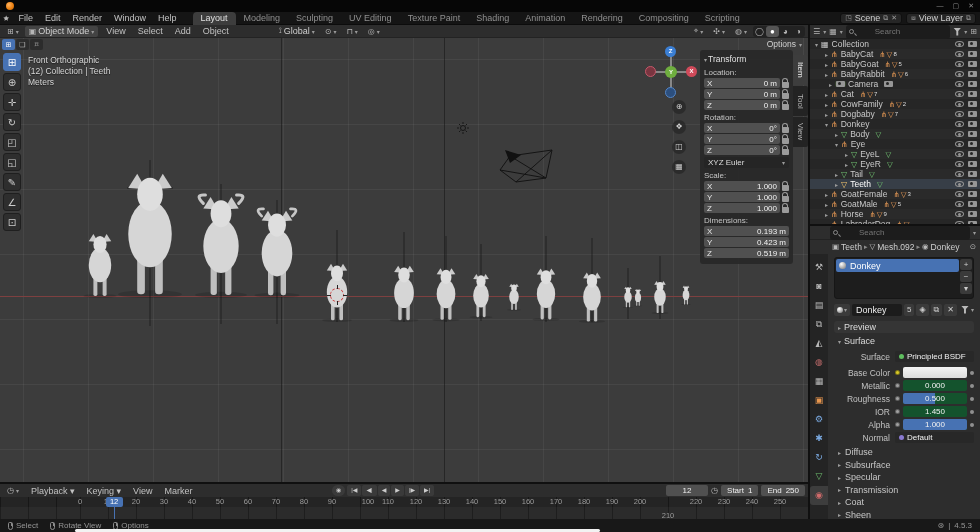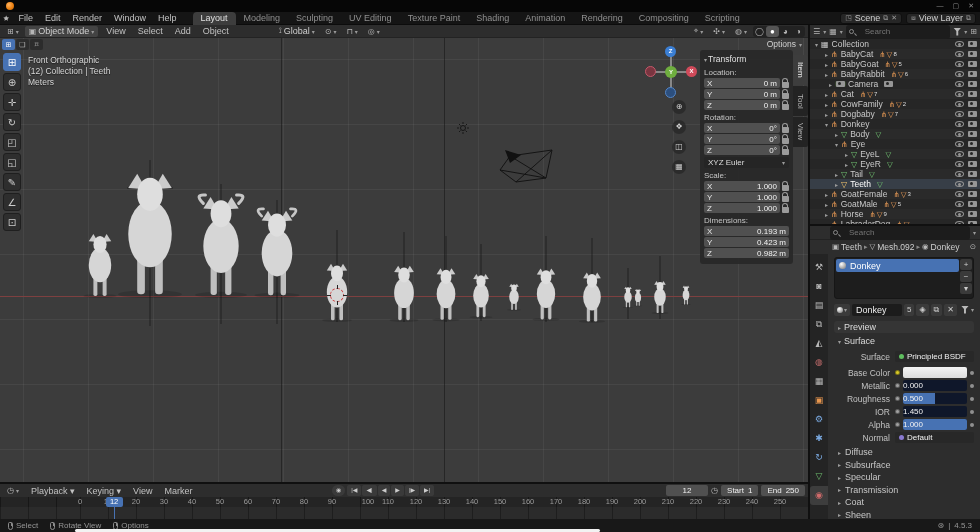--- a/index.html
+++ b/index.html
@@ -77,21 +77,21 @@
   .ntab{writing-mode:vertical-rl;height:30px;background:#232323;color:#b5b5b5;font-size:8px;text-align:center;border-radius:0 2px 2px 0;line-height:15px}
   .ntab.active{background:#3d3d3d;color:#eee}
 
   .cursor3d{position:absolute;left:330px;top:250px;width:14px;height:14px;z-index:4}
   .cursor3d .ring{position:absolute;inset:0;border:1.5px dashed #cc4444;border-radius:50%}
   .cursor3d i{position:absolute;background:#222}
 
   
   .outliner{left:808px;top:25px;width:172px;height:199px;background:#262626;border-left:2px solid #101010;overflow:hidden}
   .ol-header{height:14px;background:#2d2d2d;border-bottom:1px solid #1c1c1c;display:flex;align-items:center;gap:3px;padding:0 3px}
-  .srch{flex:1;display:flex;align-items:center;gap:11px;background:#1c1c1c;border-radius:3px;height:14px;padding:0 3px}
+  .srch{flex:1;display:flex;align-items:center;gap:21px;background:#1c1c1c;border-radius:3px;height:14px;padding:0 3px}
   .srch input{flex:1;background:transparent;border:none;outline:none;color:#bbb;font-size:8px;width:40px;font-family:inherit}
   .mag{width:5px;height:5px;border:1px solid #8a8a8a;border-radius:50%;position:relative;flex:0 0 auto}
   .mag::after{content:"";position:absolute;left:4px;top:4px;width:3px;height:1px;background:#8a8a8a;transform:rotate(45deg)}
   .orow{display:flex;align-items:center;height:10px;padding-right:3px;font-size:8.5px;color:#cacaca;white-space:nowrap}
   .orow:nth-child(even){background:rgba(255,255,255,.02)}
   .orow.sel{background:rgba(120,150,190,.22)}
   .orow.sel .olabel{color:#fff}
   .oarr{width:9px;text-align:center;font-size:6px;color:#9a9a9a;flex:0 0 auto}
   .oico{font-size:8px;margin-right:3px;flex:0 0 auto}
   .c-arm{color:#e09553}.c-meshg{color:#6fbf6f}.c-meshact{color:#f2c46d}.c-col{color:#cfcfcf}
@@ -121,21 +121,21 @@
   .sbtn{width:12px;height:11px;background:#3a3a3a;border-radius:2px;color:#ccc;text-align:center;line-height:11px;font-size:8px}
   .matrow{display:flex;align-items:center;gap:2px;height:13px;margin-bottom:5px}
   .mbtn{height:12px;background:#3a3a3a;border-radius:2px;color:#ccc;display:flex;align-items:center;padding:0 3px;gap:1px;font-size:8px}
   .matname{flex:1;height:12px;background:#1c1c1c;border-radius:2px;display:flex;align-items:center;padding:0 4px;color:#eee}
   .funnel{width:8px;height:8px;background:#b9b9b9;clip-path:polygon(0 0,100% 0,62% 45%,62% 100%,38% 100%,38% 45%)}
   .phead{height:12px;display:flex;align-items:center;gap:3px;background:#353535;border-radius:3px;margin-bottom:2px;color:#dcdcdc}
   .phead.flat{background:transparent}
   .prow{display:flex;align-items:center;height:11px;margin:2px 0}
   .plabel{width:56px;text-align:right;margin-right:5px;color:#c2c2c2;font-size:8.5px;flex:0 0 auto}
   .socket{width:5px;height:5px;border-radius:50%;margin-right:3px;flex:0 0 auto;border:1px solid rgba(0,0,0,.4)}
-  .pfield{flex:1;height:11px;border-radius:2px;background:#0f172a;position:relative;overflow:hidden;color:#f2f2f2;font-size:8px;text-align:left;line-height:11px}
+  .pfield{flex:1;height:11px;border-radius:2px;background:#14532d;position:relative;overflow:hidden;color:#f2f2f2;font-size:8px;text-align:center;line-height:11px}
   .pfield.dark{background:#282828;text-align:left;padding-left:4px;display:flex;align-items:center;gap:3px}
   .pfield .fill{position:absolute;left:0;top:0;bottom:0;background:#4772b3}
   .pfield .txt{position:relative;z-index:1}
   .swatch{flex:1;height:11px;border-radius:2px;background:linear-gradient(#f4f4f4,#dcdcdc)}
   .keydot{width:4px;height:4px;border-radius:50%;background:#8f8f8f;margin-left:3px;flex:0 0 auto}
   .dot{width:5px;height:5px;border-radius:50%;flex:0 0 auto}
   .pcol{height:12.5px;display:flex;align-items:center;gap:4px;color:#c6c6c6}
 
   
   .timeline{left:0;top:482px;width:808px;height:37px;background:#2d2d2d;border-top:2px solid #101010}
@@ -475,21 +475,21 @@
             </div>
             <div class="np-row">
               <span class="np-field">
                 <span class="ax">Y</span>
                 <span class="val">0.423 m</span>
               </span>
             </div>
             <div class="np-row">
               <span class="np-field">
                 <span class="ax">Z</span>
-                <span class="val">0.982 m</span>
+                <span class="val">0.519 m</span>
               </span>
             </div>
           </div>
       </div>
       <div class="ntabs">
           <span class="ntab active">Item</span>
           <span class="ntab">Tool</span>
           <span class="ntab">View</span>
         </div>
     </div>
@@ -947,21 +947,21 @@
           <span style="left: 388px;">110</span>
           <span style="left: 416px;">120</span>
           <span style="left: 444px;">130</span>
           <span style="left: 472px;">140</span>
           <span style="left: 500px;">150</span>
           <span style="left: 528px;">160</span>
           <span style="left: 556px;">170</span>
           <span style="left: 584px;">180</span>
           <span style="left: 612px;">190</span>
           <span style="left: 640px;">200</span>
-          <span style="left: 668px;">210</span>
+          <span style="left: 668px; margin-top: 14px;">210</span>
           <span style="left: 696px;">220</span>
           <span style="left: 724px;">230</span>
           <span style="left: 752px;">240</span>
           <span style="left: 780px;">250</span>
         </div>
       <div class="tl-track"></div>
       <div class="playhead" style="left: 113.6px;">
         <span class="phbadge">12</span>
       </div>
     </div>

